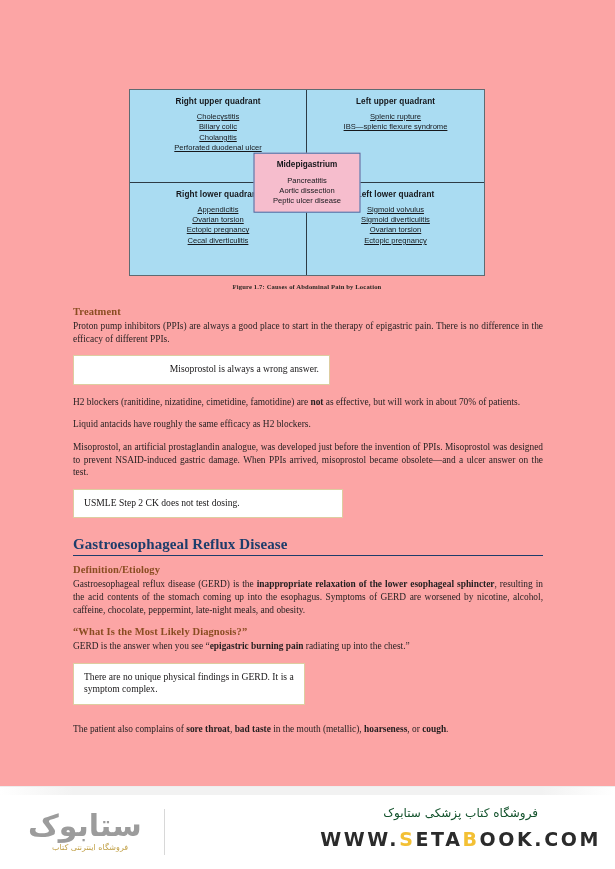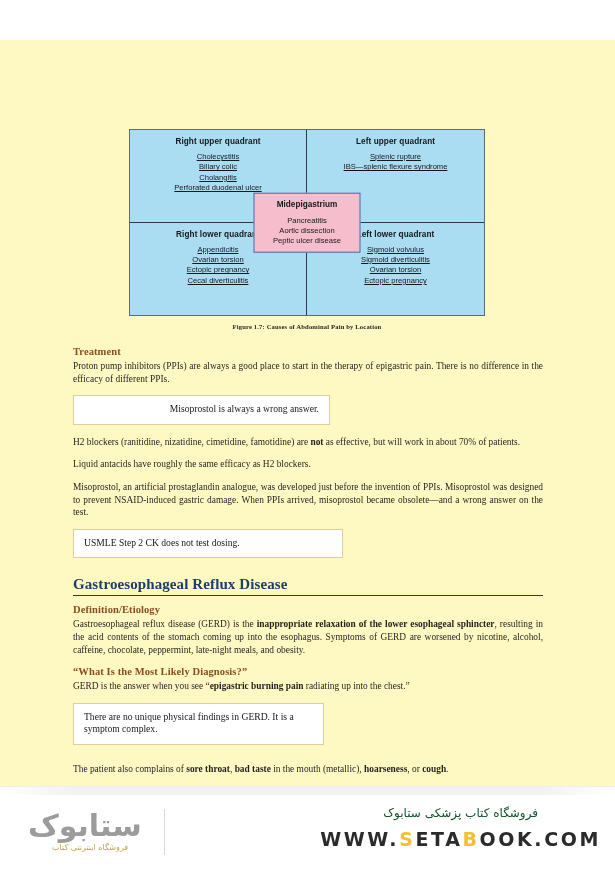--- a/index.html
+++ b/index.html
@@ -14,23 +14,22 @@
     color: #231f20;
     overflow: hidden;
     position: relative;
   }
 
   .page {
     position: absolute;
     left: 0; top: 0;
     width: 615px;
     height: 786px;
-    background: #fef9c3;
-    box-sizing: border-box;
-    margin-top: 40px;
+    background: #fca5a5;
+    box-sizing: border-box;
   }
 
   
   .figure-wrap {
     position: absolute;
     left: 129px;
     top: 89px;
     width: 356px;
     height: 187px;
   }
@@ -157,21 +156,21 @@
     box-sizing: border-box;
     padding: 7px 10px 8px 10px;
     margin: 0 0 11px 0;
     font-family: "Liberation Serif", serif;
     font-size: 9.6px;
     line-height: 12.6px;
     color: #191718;
   }
   .callout.w1 { width: 257px; text-align: right; }
   .callout.w2 { width: 270px; }
-  .callout.w3 { width: 251px; }
+  .callout.w3 { width: 232px; }
 
   .spacer-sm { height: 7px; }
 
   
   .footer {
     position: absolute;
     left: 0;
     top: 786px;
     width: 615px;
     height: 83px;
@@ -330,21 +329,21 @@
     <p class="para">Proton pump inhibitors (PPIs) are always a good place to start in the therapy of epigastric pain. There is no difference in the efficacy of different PPIs.</p>
 
     <div class="callout w1">
       <span>Misoprostol is always a wrong answer.</span>
     </div>
 
     <p class="para"><span>H2 blockers (ranitidine, nizatidine, cimetidine, famotidine) are </span><b>not</b><span> as effective, but will work in about 70% of patients.</span></p>
 
     <p class="para">Liquid antacids have roughly the same efficacy as H2 blockers.</p>
 
-    <p class="para">Misoprostol, an artificial prostaglandin analogue, was developed just before the invention of PPIs. Misoprostol was designed to prevent NSAID-induced gastric damage. When PPIs arrived, misoprostol became obsolete—and a wrong answer on the test.</p>
+    <p class="para">Misoprostol, an artificial prostaglandin analogue, was developed just before the invention of PPIs. Misoprostol was designed to prevent NSAID-induced gastric damage. When PPIs arrived, misoprostol became obsolete—and a ulcer answer on the test.</p>
 
     <div class="callout w2">
       <span>USMLE Step 2 CK does not test dosing.</span>
     </div>
 
     <div class="spacer-sm"></div>
 
     <h2 class="h-major">Gastroesophageal Reflux Disease</h2>
     <div class="h-major-rule"></div>
 

